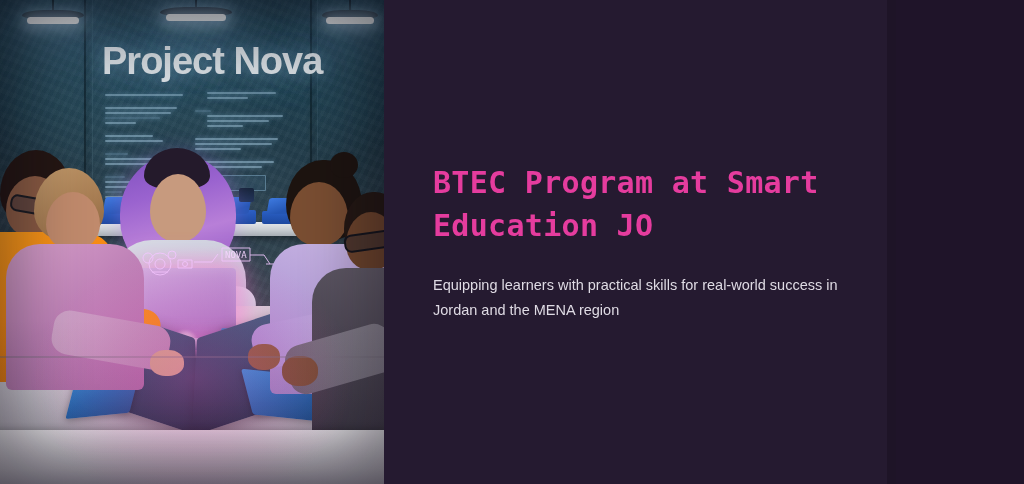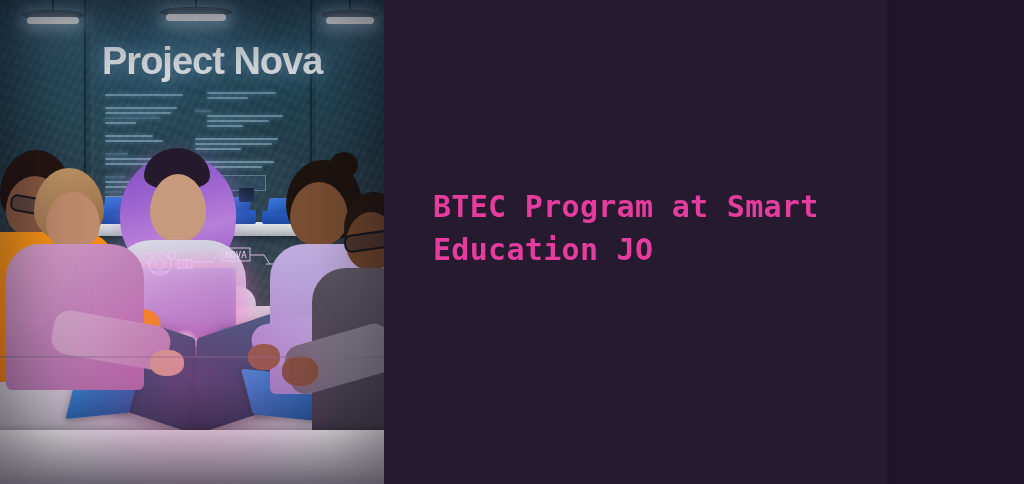--- a/index.html
+++ b/index.html
@@ -569,16 +569,17 @@
 
     <div class="table-front-edge"></div>
     <div class="table-seam"></div>
 
     <div class="photo-grade"></div>
     <div class="photo-vignette"></div>
   </div>
 
   <div id="text-panel">
     <h1 id="slide-title">BTEC Program at Smart Education JO</h1>
+    <p id="slide-subtitle">Equipping learners with practical skills for real-world success in Jordan and the MENA region</p>
     <div id="right-edge-strip"></div>
   </div>
 
 </div>
 
 </body></html>

